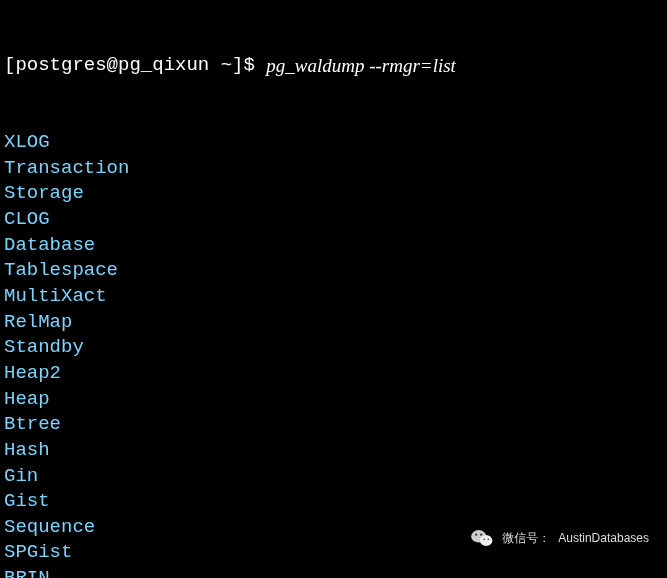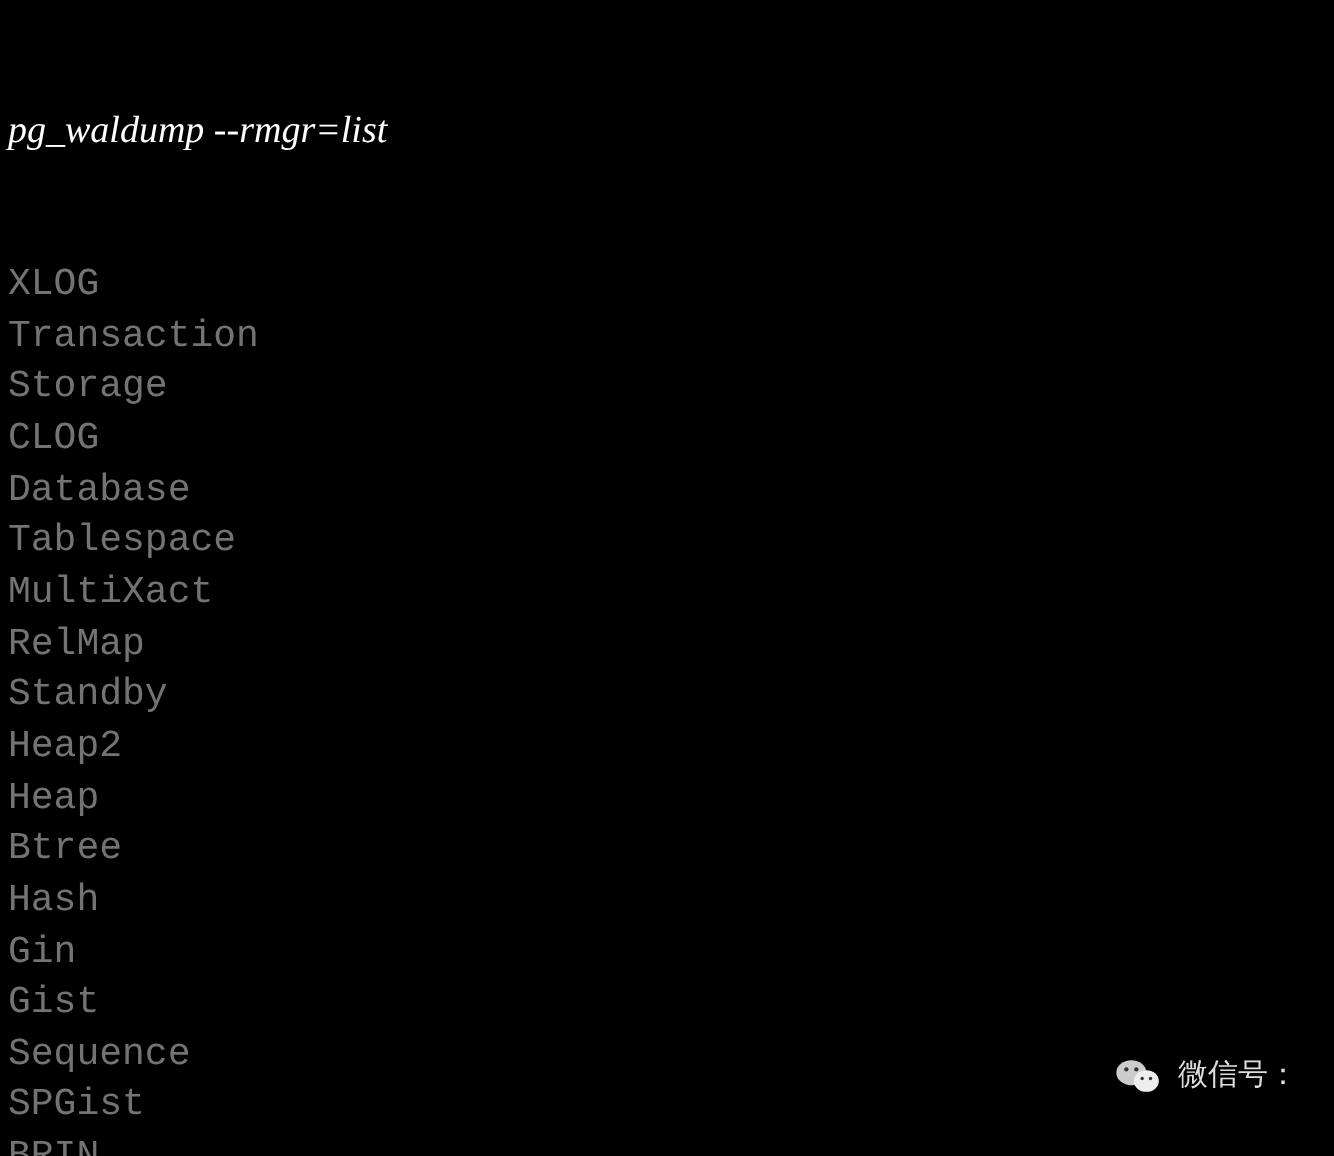--- a/index.html
+++ b/index.html
@@ -27,58 +27,59 @@
     }
     .prompt {
       color: #ffffff;
     }
     .command {
       color: #ffffff;
       font-style: italic;
       font-family: Liberation Serif, serif;
     }
     .output-line {
-      color: #737373;
+      color: #7dd3fc;
     }
     .watermark {
       position: absolute;
       bottom: 30px;
       right: 18px;
       display: flex;
       align-items: center;
       gap: 8px;
       color: #dddddd;
       font-family: 'Microsoft YaHei', Arial, sans-serif;
-      font-size: 15px;
+      font-size: 12px;
     }
     .wechat-icon {
       width: 24px;
       height: 20px;
       position: relative;
     }
     .wechat-icon svg {
       width: 100%;
       height: 100%;
     }
   </style>
 </head>
 <body>
 
 <div class="terminal">
   <div class="prompt-line">
-    <span class="command">pg_waldump --rmgr=list</span>
+    <span class="prompt">[postgres@pg_qixun ~]$ </span><span class="command">pg_waldump --rmgr=list</span>
   </div>
   <div id="output-container"><div class="output-line">XLOG</div><div class="output-line">Transaction</div><div class="output-line">Storage</div><div class="output-line">CLOG</div><div class="output-line">Database</div><div class="output-line">Tablespace</div><div class="output-line">MultiXact</div><div class="output-line">RelMap</div><div class="output-line">Standby</div><div class="output-line">Heap2</div><div class="output-line">Heap</div><div class="output-line">Btree</div><div class="output-line">Hash</div><div class="output-line">Gin</div><div class="output-line">Gist</div><div class="output-line">Sequence</div><div class="output-line">SPGist</div><div class="output-line">BRIN</div></div>
 </div>
 
 <div class="watermark">
   <span class="wechat-icon">
     <svg viewBox="0 0 28 24" fill="none">
       <ellipse cx="10" cy="10" rx="9" ry="7.5" fill="#cccccc"></ellipse>
       <ellipse cx="19" cy="15" rx="7.5" ry="6.5" fill="#eeeeee"></ellipse>
       <circle cx="7" cy="8" r="1.3" fill="#333"></circle>
       <circle cx="13" cy="8" r="1.3" fill="#333"></circle>
       <circle cx="16.5" cy="13.5" r="1" fill="#333"></circle>
       <circle cx="21.5" cy="13.5" r="1" fill="#333"></circle>
     </svg>
   </span>
   <span>微信号：</span>
+    <span>AustinDatabases</span>
 </div>
 
 </body></html>

